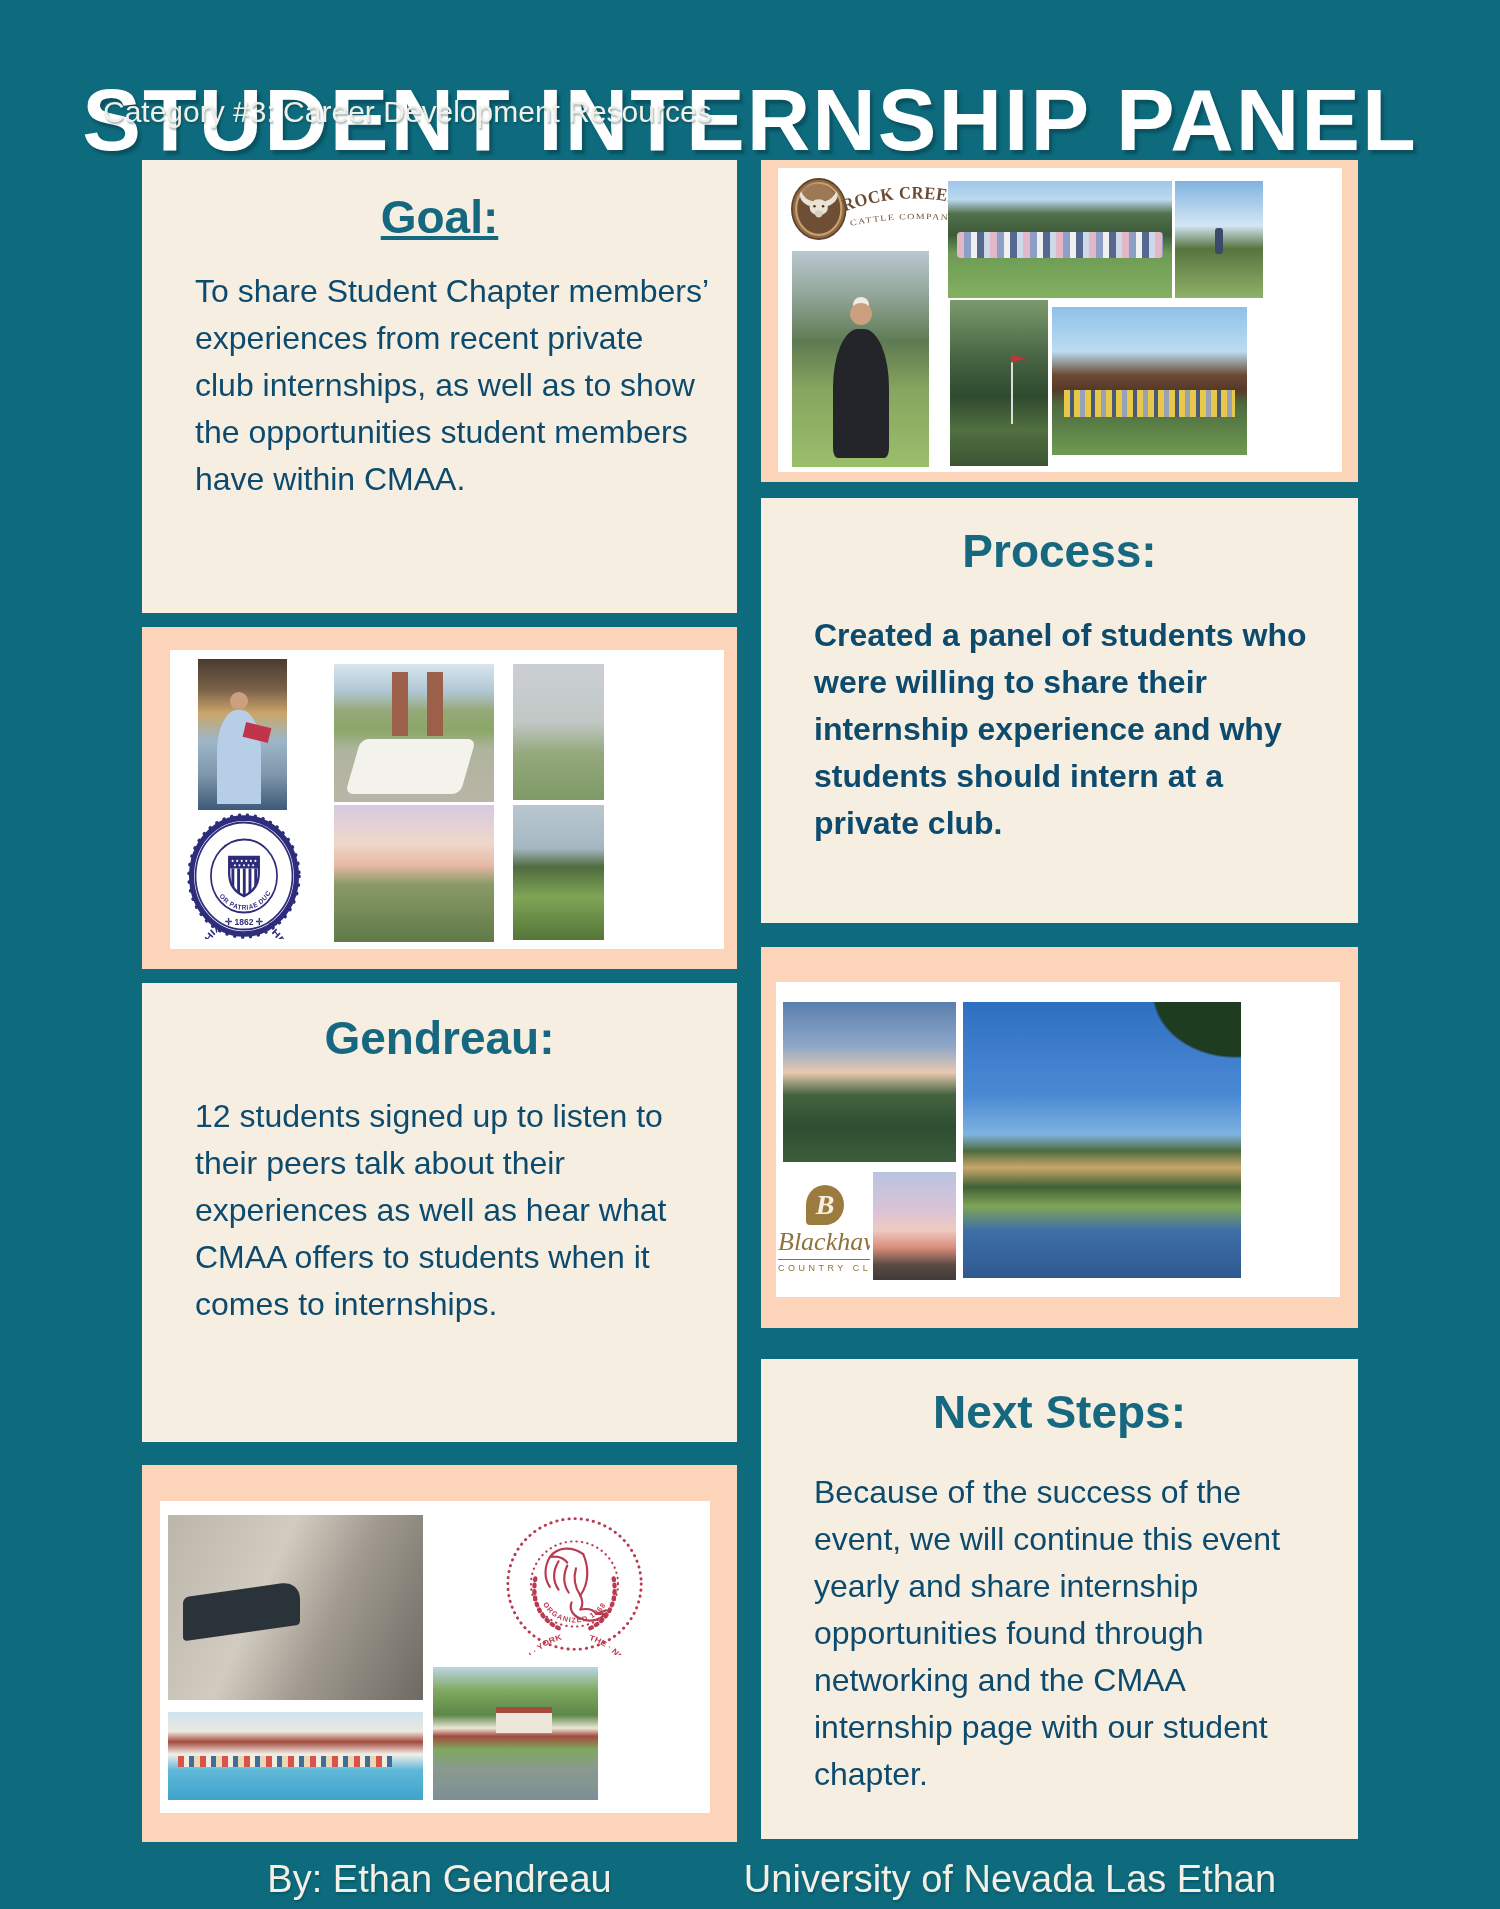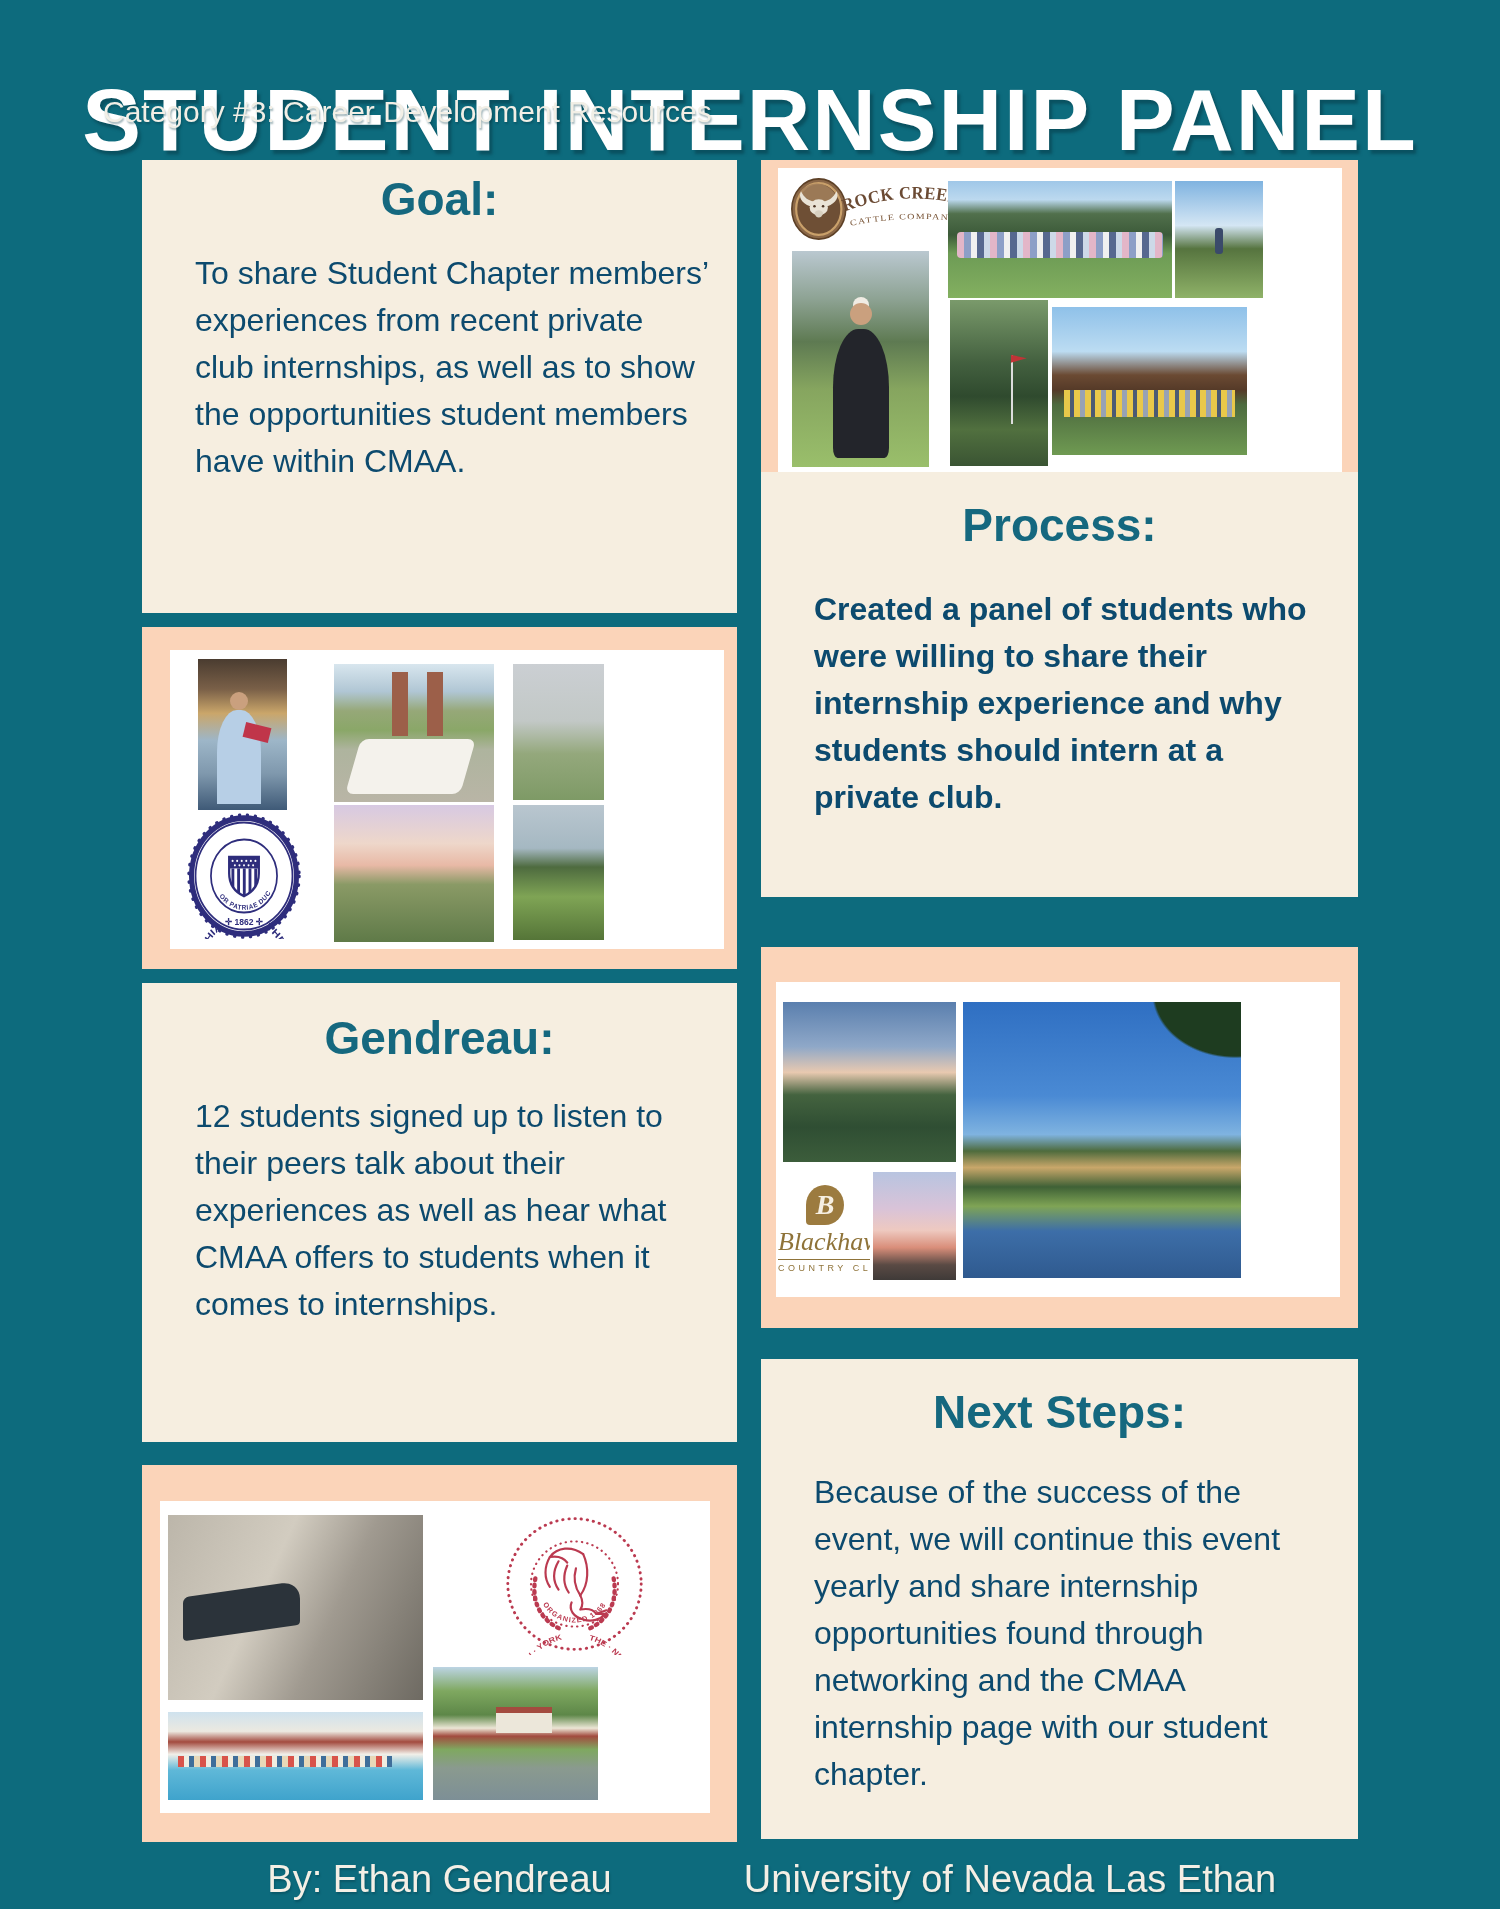--- a/index.html
+++ b/index.html
@@ -13,26 +13,26 @@
             text-shadow:1px 2px 2px rgba(8,60,72,.4);}
   
   .card{position:absolute;}
   .cream{background:#f6eee0;}
   .peach{background:#fbd4b9;}
   #card-goal   {left:142px;top:160px; width:595px;height:453px;}
   #card-ul     {left:142px;top:627px; width:595px;height:342px;}
   #card-results{left:142px;top:983px; width:595px;height:459px;}
   #card-nyac   {left:142px;top:1465px;width:595px;height:377px;}
   #card-rc     {left:761px;top:160px; width:597px;height:322px;}
-  #card-process{left:761px;top:472px; width:597px;height:425px;}
+  #card-process{left:761px;top:498px; width:597px;height:425px;}
   #card-bh     {left:761px;top:947px; width:597px;height:381px;}
   #card-next   {left:761px;top:1359px;width:597px;height:480px;}
   .card h2{margin:0;text-align:center;font-size:46px;font-weight:bold;color:#15687f;}
   .card p{margin:0 0 0 53px;font-size:32px;line-height:1.47;color:#0c4a6e;}
-  #card-goal h2{padding-top:12px;}   #card-goal p{margin-top:24px;width:515px;}
+  #card-goal h2{padding-top:30px;text-decoration:underline;}   #card-goal p{margin-top:24px;width:515px;}
   #card-process h2{padding-top:26px;}#card-process p{margin-top:34px;width:505px;font-weight:bold;}
   #card-results h2{padding-top:28px;}#card-results p{margin-top:28px;width:505px;}
   #card-next h2{padding-top:26px;}   #card-next p{margin-top:30px;width:508px;}
   
   .panel{position:absolute;background:#ffffff;}
   #panel-ul  {left:28px;top:23px;width:554px;height:299px;}
   #panel-rc  {left:17px;top:8px; width:564px;height:304px;}
   #panel-bh  {left:15px;top:35px;width:564px;height:315px;}
   #panel-nyac{left:18px;top:36px;width:550px;height:312px;}
   .photo{position:absolute;overflow:hidden;}

